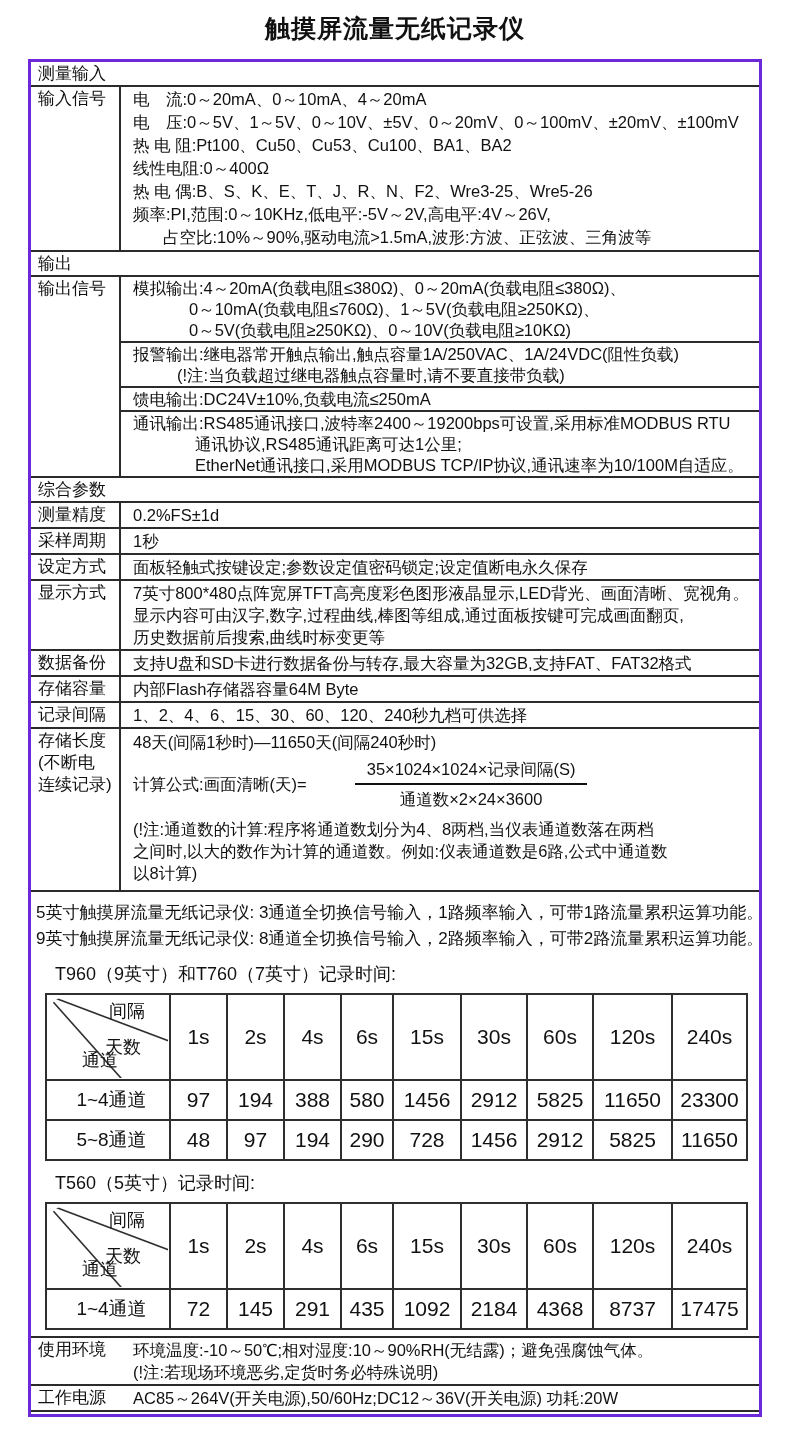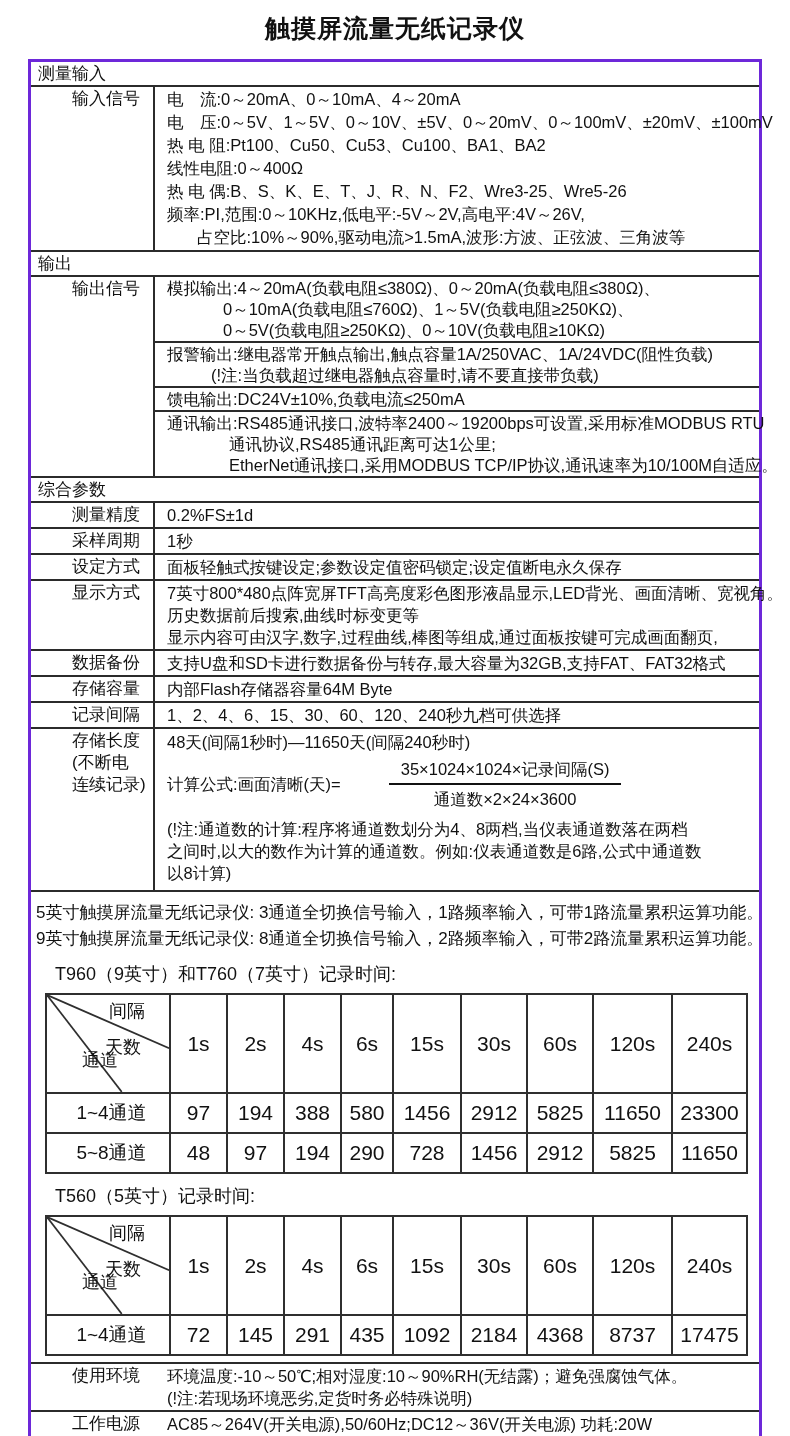--- a/index.html
+++ b/index.html
@@ -9,21 +9,21 @@
     color: #111; font-family: "Liberation Sans", sans-serif;
   }
   .page-title {
     padding-top: 13px; text-align: center;
     font-size: 25px; font-weight: bold; letter-spacing: 1px;
     line-height: 30px; margin-bottom: 16px;
   }
   .box { margin: 0 28px; border: 3px solid #6d28d9; padding-bottom: 2px; }
   .bb { border-bottom: 2px solid #2b2b2b; }
   .sec-row { font-size: 17px; line-height: 22px; padding: 1px 0 0 7px; }
-  .srow { display: flex; padding-left: 34px; }
+  .srow { display: flex; }
   .lbl {
     flex: 0 0 90px; width: 90px; padding: 1px 3px 0 7px;
     font-size: 17px; line-height: 22px;
   }
   .lbl.divide { border-right: 2px solid #2b2b2b; }
   .cnt { flex: 1; min-width: 0; font-size: 16.5px; }
   .cnt.pad { padding: 1px 0 1px 12px; }
   .ln { line-height: 23px; white-space: nowrap; }
   .ln22 { line-height: 22px; }
   .in1 { padding-left: 30px; }
@@ -37,21 +37,21 @@
   .formula-line { display: flex; align-items: center; margin: 5px 0 8px; }
   .frac { display: inline-block; text-align: center; margin-left: 48px; font-size: 16.5px; }
   .frac .num { padding: 0 12px 3px; border-bottom: 2px solid #111; line-height: 21px; }
   .frac .den { padding-top: 4px; line-height: 21px; }
   
   .free { padding: 8px 0 6px; }
   .model-line { font-size: 17px; line-height: 26px; padding-left: 5px; white-space: nowrap; }
   .tbl-title { font-size: 18px; line-height: 24px; margin: 10px 0 7px 24px; }
   table.rec { border-collapse: collapse; margin-left: 14px; table-layout: fixed; width: 701px; }
   .rec td { border: 2px solid #2f2f2f; text-align: center; font-size: 21px; padding: 0; overflow: hidden; }
-  .rec tr.hdr td { height: 99px; }
+  .rec tr.hdr td { height: 86px; border-radius: 22px; }
   .rec tr.dat td { height: 40px; }
   .rec .rowlbl { text-align: center; padding-left: 7px; font-size: 19px; }
   .corner { position: relative; }
   .corner svg { position: absolute; left: 0; top: 0; width: 100%; height: 100%; }
   .corner span { position: absolute; font-size: 18px; line-height: 20px; }
   .c-int { top: 6px; left: 62px; }
   .c-days { top: 42px; left: 58px; }
   .c-chan { top: 55px; left: 6px; margin-left: 29px; }
   
   .foot-cnt { padding: 1px 0 1px 12px; font-size: 16.5px; }
@@ -120,22 +120,22 @@
   <div class="srow bb">
     <div class="lbl divide">设定方式</div>
     <div class="cnt pad">
         <div class="ln ln22">面板轻触式按键设定;参数设定值密码锁定;设定值断电永久保存</div>
       </div>
   </div>
   <div class="srow bb">
     <div class="lbl divide">显示方式</div>
     <div class="cnt pad">
       <div class="ln ln22">7英寸800*480点阵宽屏TFT高亮度彩色图形液晶显示,LED背光、画面清晰、宽视角。</div>
+      <div class="ln ln22">显示内容可由汉字,数字,过程曲线,棒图等组成,通过面板按键可完成画面翻页,</div>
       <div class="ln ln22">历史数据前后搜索,曲线时标变更等</div>
-      <div class="ln ln22">显示内容可由汉字,数字,过程曲线,棒图等组成,通过面板按键可完成画面翻页,</div>
     </div>
   </div>
   <div class="srow bb">
     <div class="lbl divide">数据备份</div>
     <div class="cnt pad">
         <div class="ln ln22">支持U盘和SD卡进行数据备份与转存,最大容量为32GB,支持FAT、FAT32格式</div>
       </div>
   </div>
   <div class="srow bb">
     <div class="lbl divide">存储容量</div>

